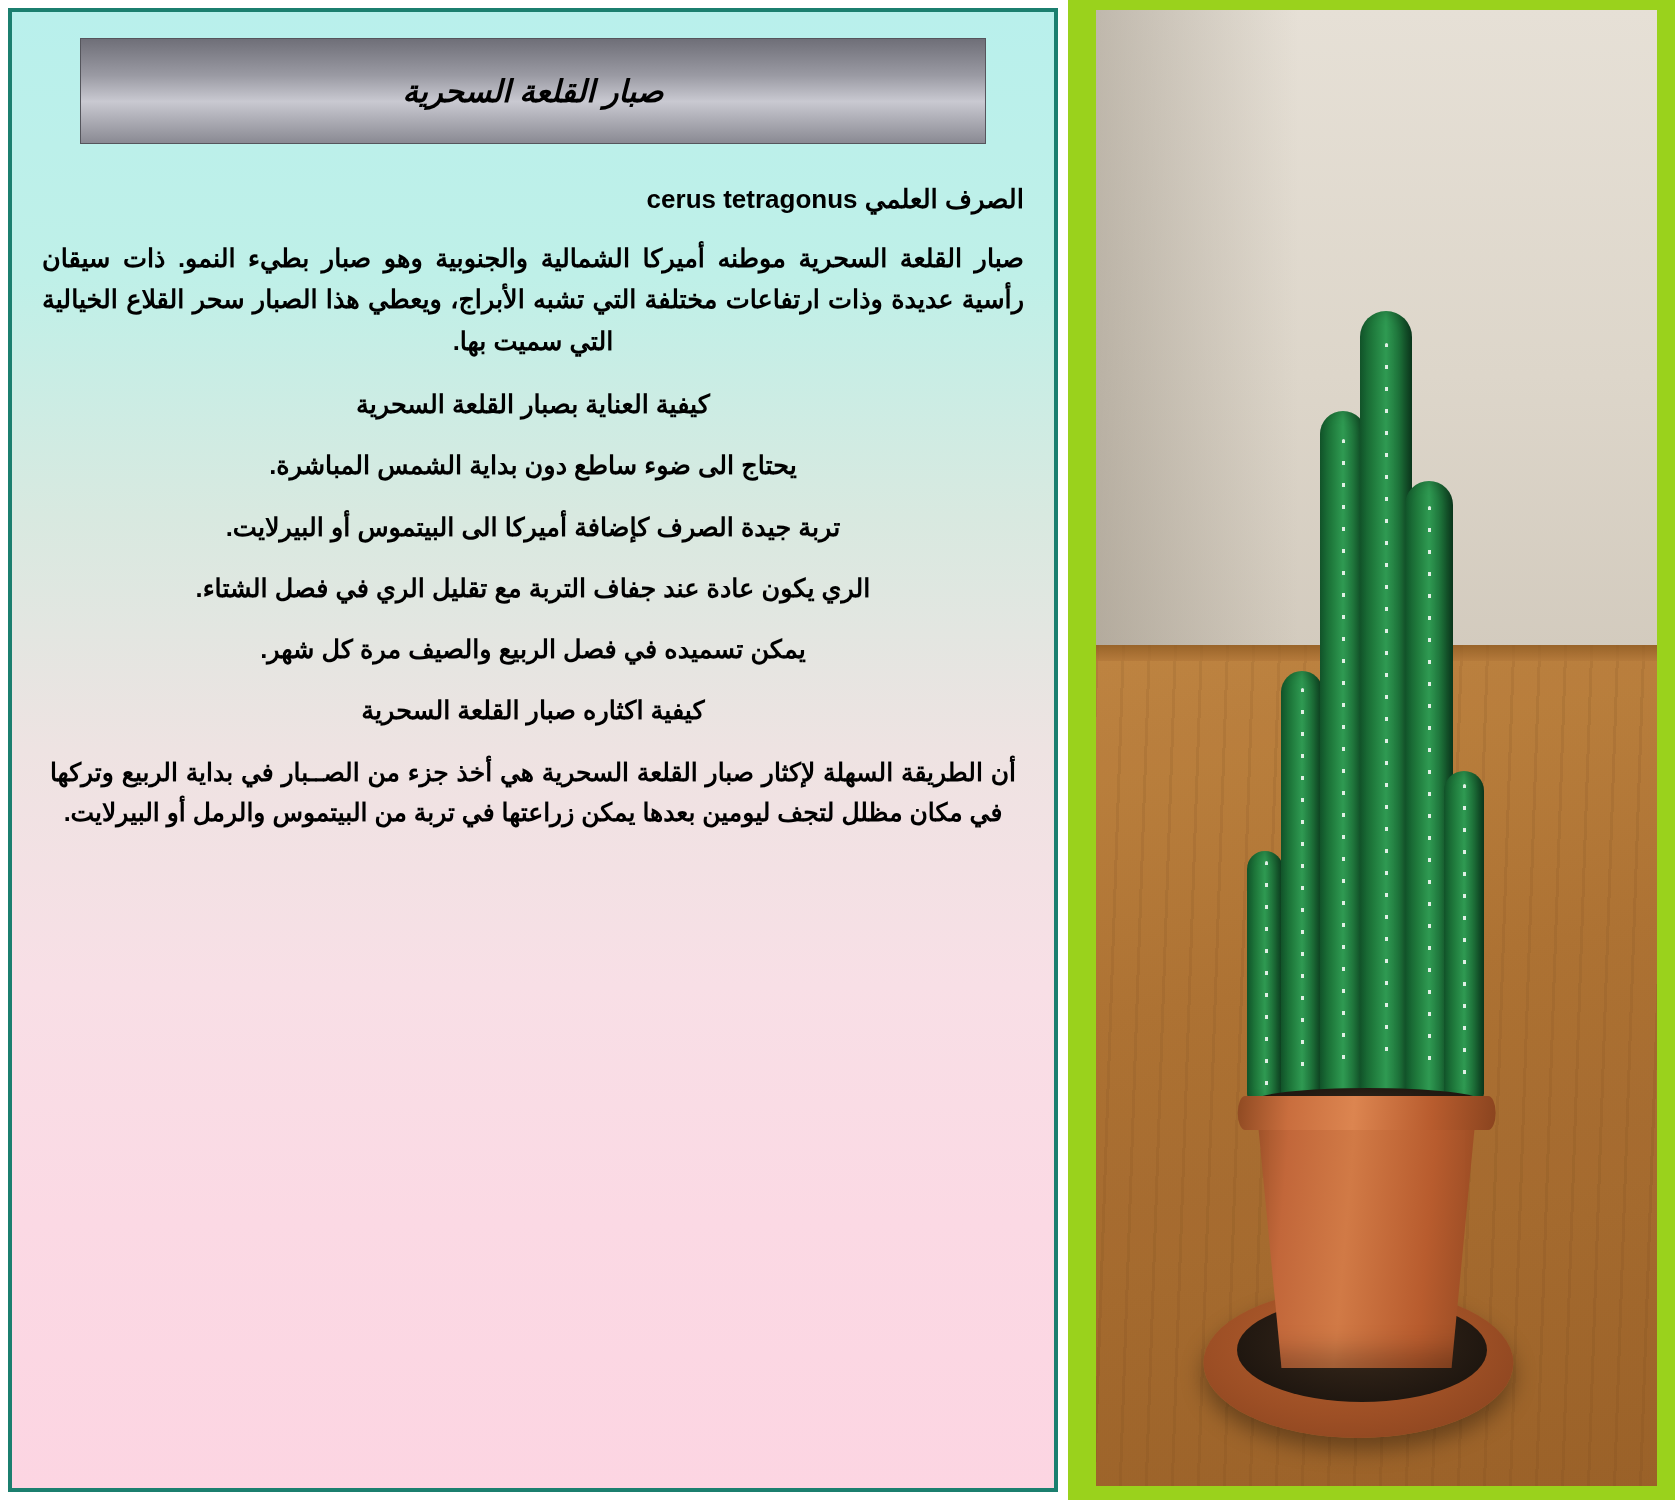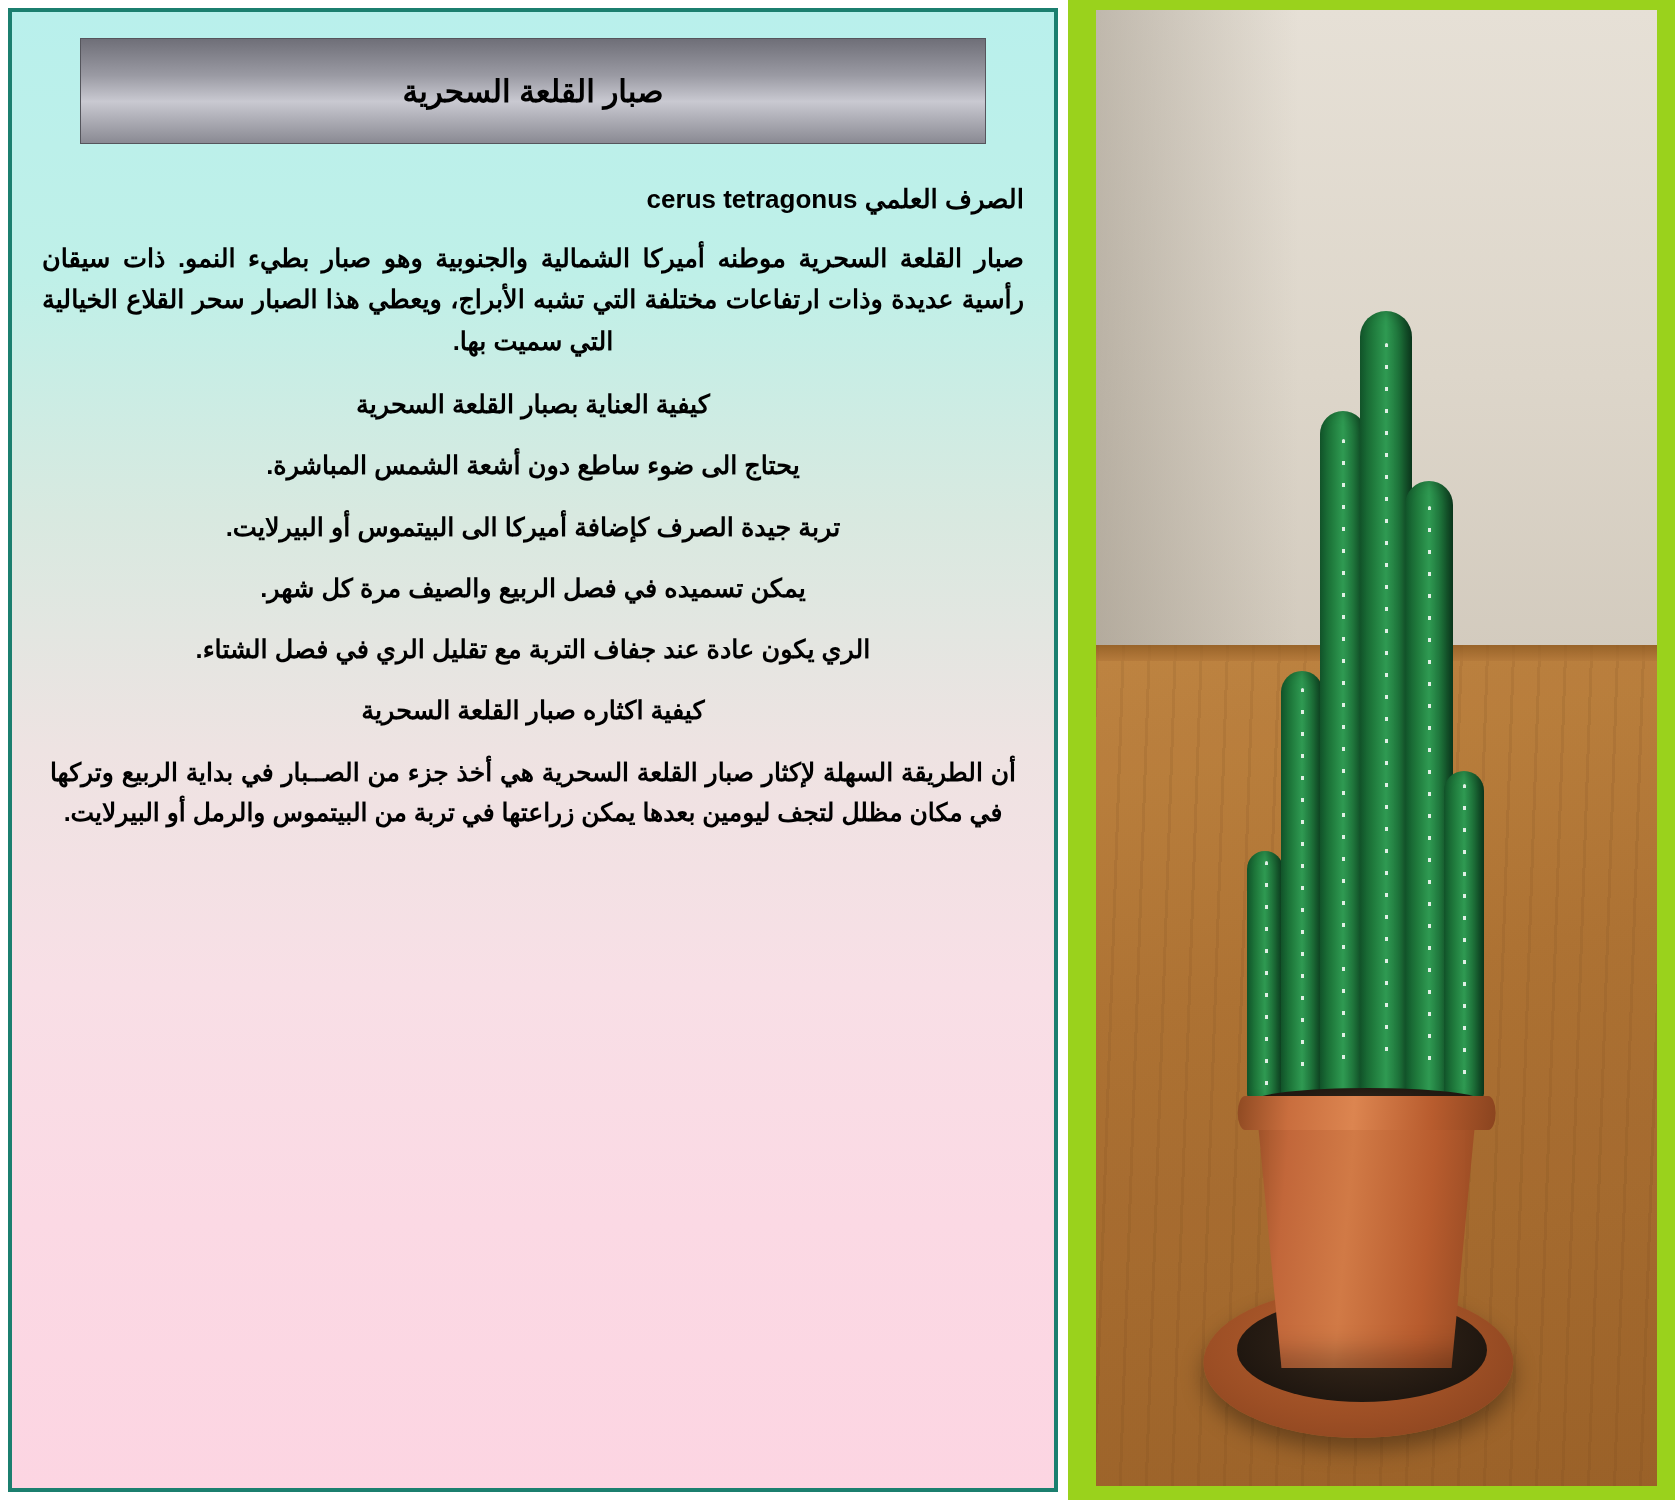--- a/index.html
+++ b/index.html
@@ -201,20 +201,21 @@
     justify-content: center;
     background: linear-gradient(180deg, #6f6f78 0%, #9a9aa3 35%, #c9c9d1 60%, #8a8a93 100%);
     border: 1px solid #55555c;
   }
   .title-bar h1 {
     margin: 0;
     font-size: 31px;
     font-weight: bold;
     color: #000000;
     letter-spacing: 0px;
+    font-style: italic;
   }
   .body-text {
     color: #000000;
     font-size: 25.5px;
     font-weight: bold;
     line-height: 1.62;
   }
   p.para {
     margin: 0 0 22px 0;
     text-align: justify;
@@ -272,24 +273,24 @@
     <div class="card">
 
       <div class="title-bar">
         <h1>صبار القلعة السحرية</h1>
       </div>
 
       <div class="body-text">
         <p class="first">الصرف العلمي cerus tetragonus</p>
         <p class="para">صبار القلعة السحرية موطنه أميركا الشمالية والجنوبية وهو صبار بطيء النمو.  ذات سيقان رأسية عديدة وذات ارتفاعات مختلفة التي تشبه الأبراج، ويعطي هذا الصبار سحر القلاع الخيالية التي سميت بها.</p>
         <p class="head">كيفية العناية بصبار القلعة السحرية</p>
-        <p class="line-c">يحتاج الى ضوء ساطع دون أشعة الشمس المباشرة.</p>
+        <p class="line-c">يحتاج الى ضوء ساطع دون بداية الشمس المباشرة.</p>
         <p class="line-c">تربة جيدة الصرف كإضافة أميركا الى البيتموس أو البيرلايت.</p>
+        <p class="line-c">الري يكون عادة عند جفاف التربة مع تقليل الري في فصل الشتاء.</p>
         <p class="line-c">يمكن تسميده في فصل الربيع والصيف مرة كل شهر.</p>
-        <p class="line-c">الري يكون عادة عند جفاف التربة مع تقليل الري في فصل الشتاء.</p>
         <p class="head">كيفية اكثاره صبار القلعة السحرية</p>
         <p class="last">أن الطريقة السهلة لإكثار صبار القلعة السحرية هي أخذ جزء من الصــبار في بداية الربيع وتركها في مكان مظلل لتجف ليومين بعدها يمكن زراعتها في تربة من البيتموس والرمل أو البيرلايت.</p>
       </div>
 
     </div>
   </div>
 
 </div>
 
 </body></html>

